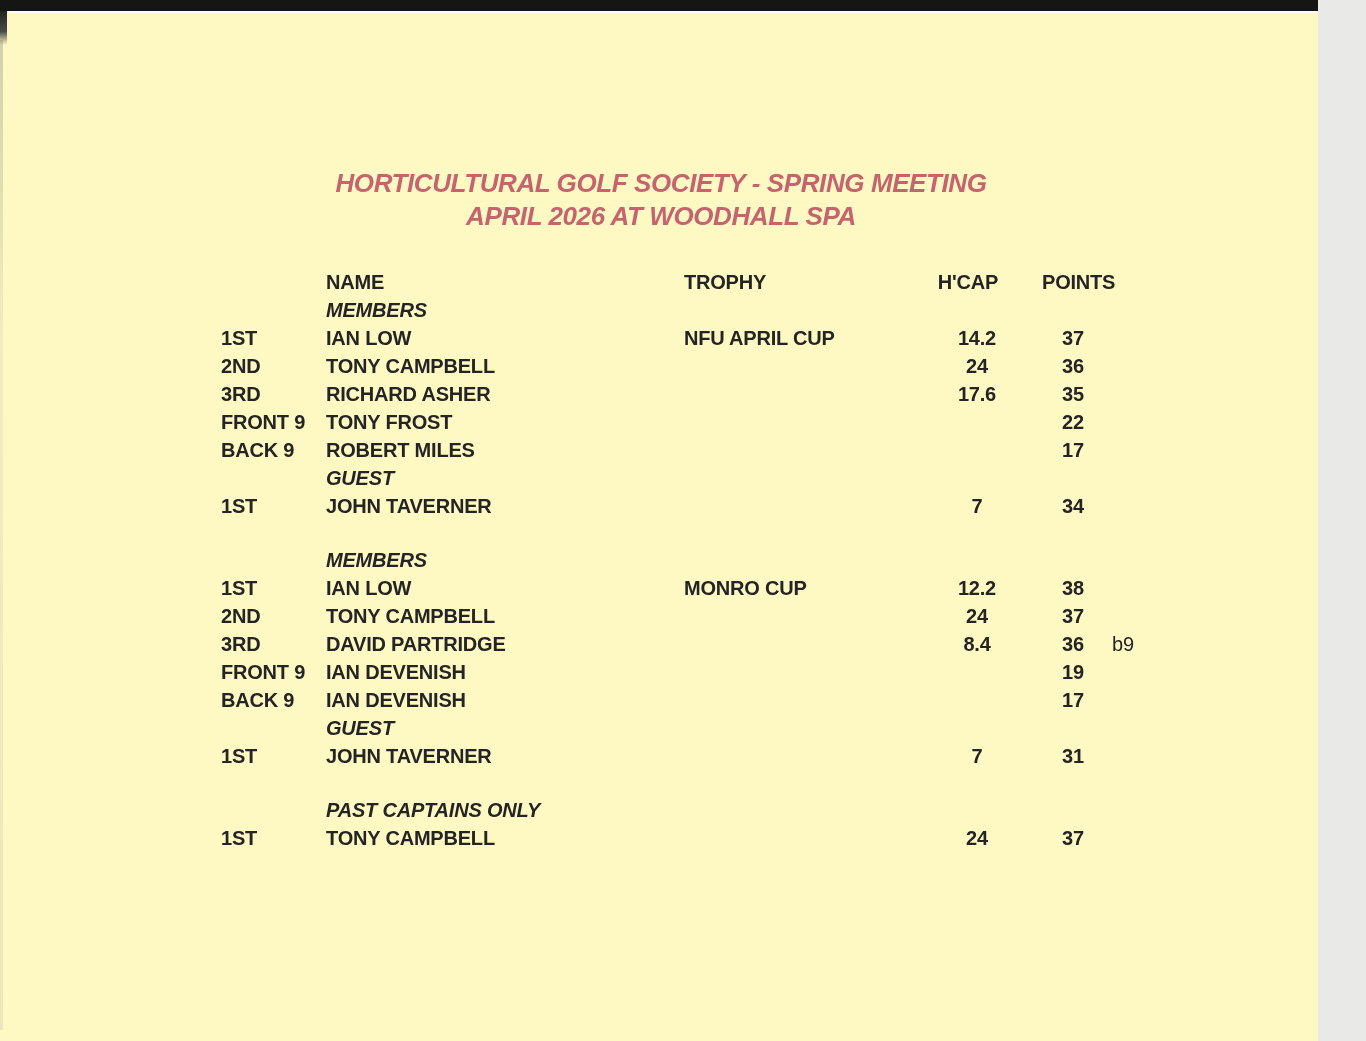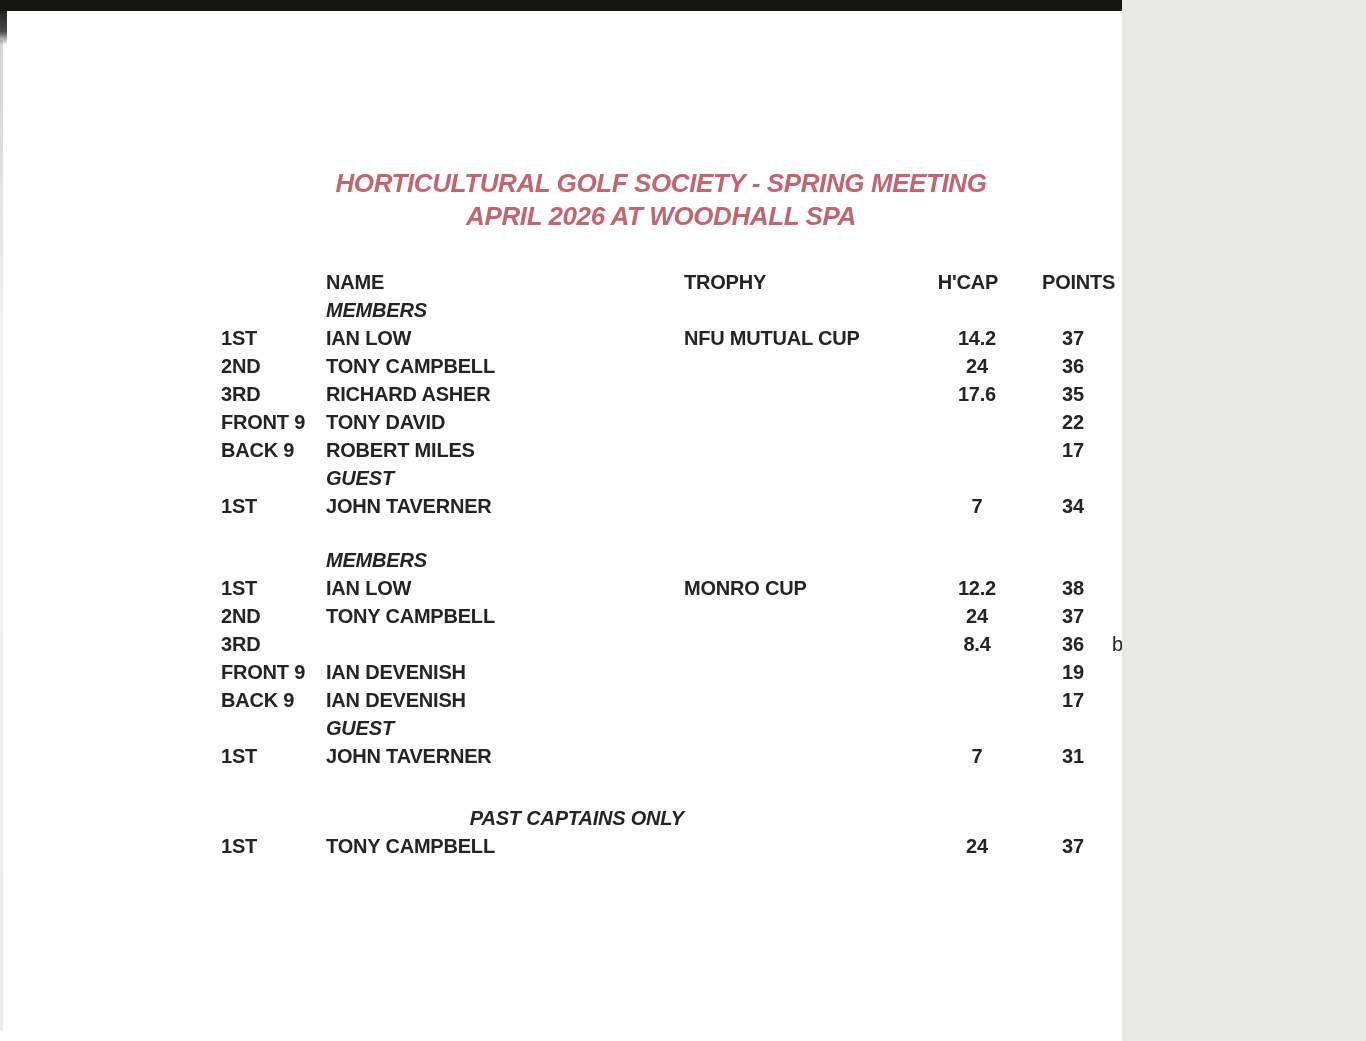--- a/index.html
+++ b/index.html
@@ -3,22 +3,22 @@
 <meta charset="utf-8">
 <style>
   html, body { margin: 0; padding: 0; }
   body {
     width: 1366px; height: 1041px;
     font-family: "Liberation Sans", sans-serif;
     background: #e9e9e7;
   }
   .page {
     position: relative;
-    width: 1122px; height: 1041px;
-    background: #ffffff;
+    width: 1318px; height: 1041px;
+    background: #fef9c3;
     overflow: hidden;
     color: #222;
   }
   
   .top-bar {
     position: absolute; left: 0; top: 0;
     width: 100%; height: 11px;
     background: #151514;
     border-bottom: 2px solid #fdfdfb;
   }
@@ -57,21 +57,21 @@
     font-weight: 700;
     letter-spacing: -0.2px;
     color: #242424;
   }
   .section-heading {
     margin-left: 219px;
     height: 28px; line-height: 28px;
     white-space: nowrap;
   }
   .section-gap { margin-top: 26px; }
-  .group-gap { margin-top: 34px; text-align: right; }
+  .group-gap { margin-top: 26px; }
   .row {
     display: grid;
     grid-template-columns: 105px 358px 252px 82px 86px 60px;
     margin-left: 221px;
     height: 28px; line-height: 28px;
     white-space: nowrap;
   }
   .c-pos    { grid-column: 1; }
   .c-name   { grid-column: 2; }
   .c-trophy { grid-column: 3; }
@@ -109,21 +109,21 @@
         <div class="c-points hdr-points">POINTS</div>
       </div>
 
       <div class="row">
         <div class="c-name italic">MEMBERS</div>
       </div>
 
       <div class="row">
         <div class="c-pos">1ST</div>
         <div class="c-name">IAN LOW</div>
-        <div class="c-trophy">NFU MUTUAL CUP</div>
+        <div class="c-trophy">NFU APRIL CUP</div>
         <div class="c-hcap">14.2</div>
         <div class="c-points">37</div>
         <div class="c-note"></div>
       </div>
 
       <div class="row">
         <div class="c-pos">2ND</div>
         <div class="c-name">TONY CAMPBELL</div>
         <div class="c-trophy"></div>
         <div class="c-hcap">24</div>
@@ -135,21 +135,21 @@
         <div class="c-pos">3RD</div>
         <div class="c-name">RICHARD ASHER</div>
         <div class="c-trophy"></div>
         <div class="c-hcap">17.6</div>
         <div class="c-points">35</div>
         <div class="c-note"></div>
       </div>
 
       <div class="row">
         <div class="c-pos">FRONT 9</div>
-        <div class="c-name">TONY DAVID</div>
+        <div class="c-name">TONY FROST</div>
         <div class="c-trophy"></div>
         <div class="c-hcap"></div>
         <div class="c-points">22</div>
         <div class="c-note"></div>
       </div>
 
       <div class="row">
         <div class="c-pos">BACK 9</div>
         <div class="c-name">ROBERT MILES</div>
         <div class="c-trophy"></div>
@@ -191,20 +191,21 @@
         <div class="c-pos">2ND</div>
         <div class="c-name">TONY CAMPBELL</div>
         <div class="c-trophy"></div>
         <div class="c-hcap">24</div>
         <div class="c-points">37</div>
         <div class="c-note"></div>
       </div>
 
       <div class="row">
         <div class="c-pos">3RD</div>
+        <div class="c-name">DAVID PARTRIDGE</div>
         <div class="c-trophy"></div>
         <div class="c-hcap">8.4</div>
         <div class="c-points">36</div>
         <div class="c-note">b9</div>
       </div>
 
       <div class="row">
         <div class="c-pos">FRONT 9</div>
         <div class="c-name">IAN DEVENISH</div>
         <div class="c-trophy"></div>

